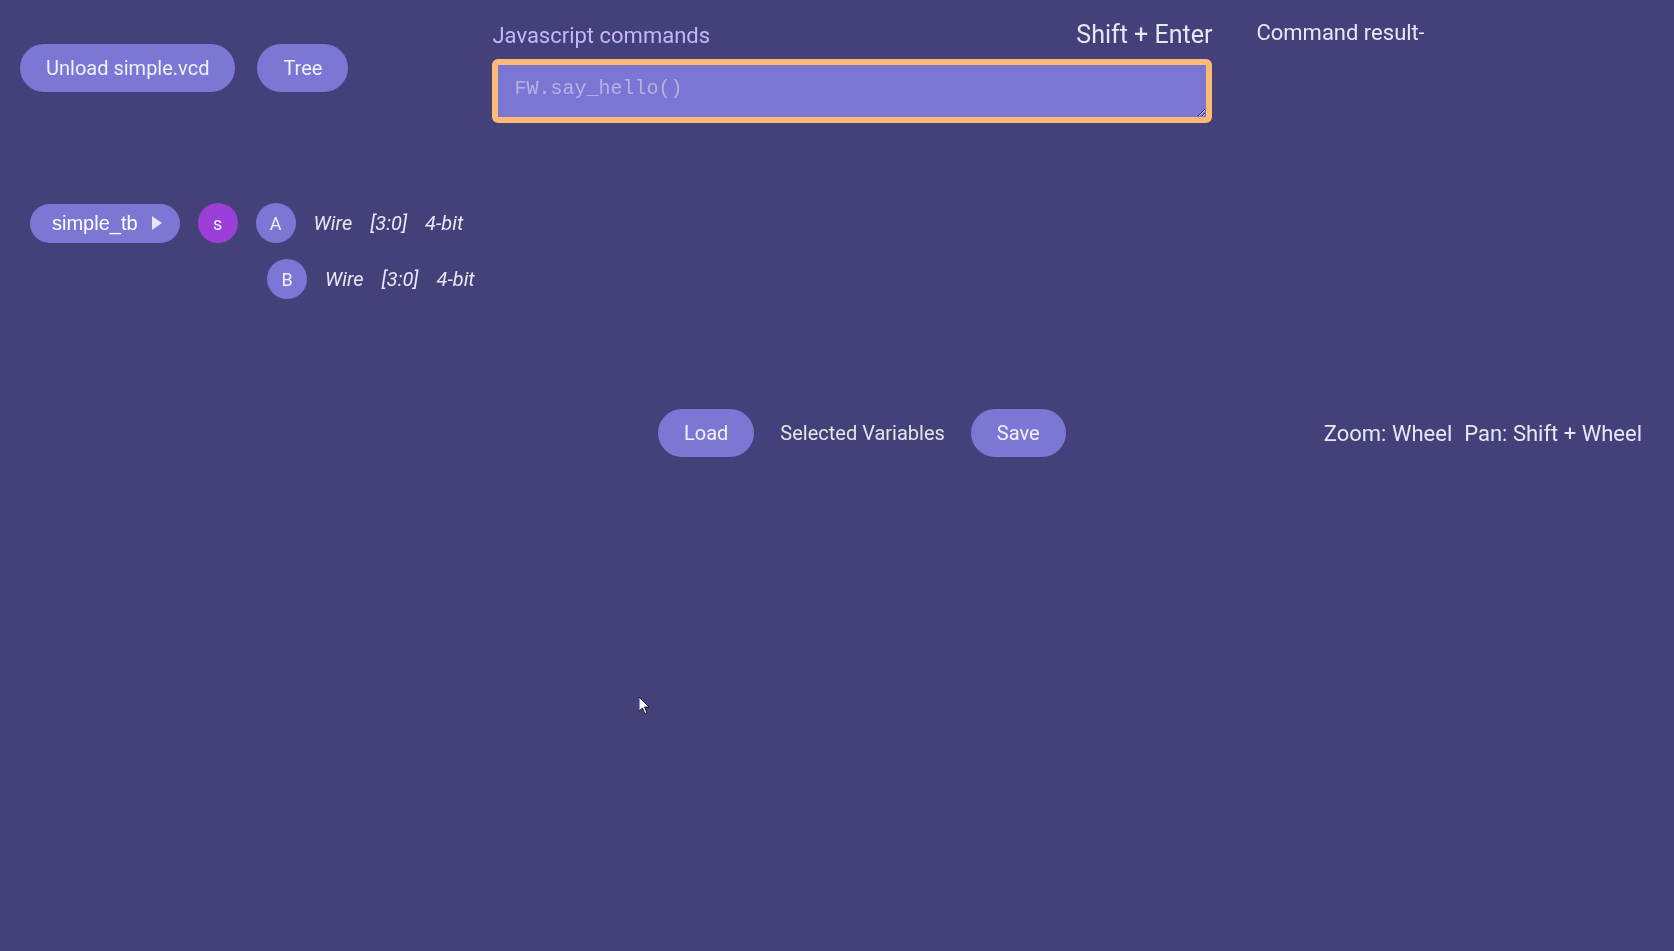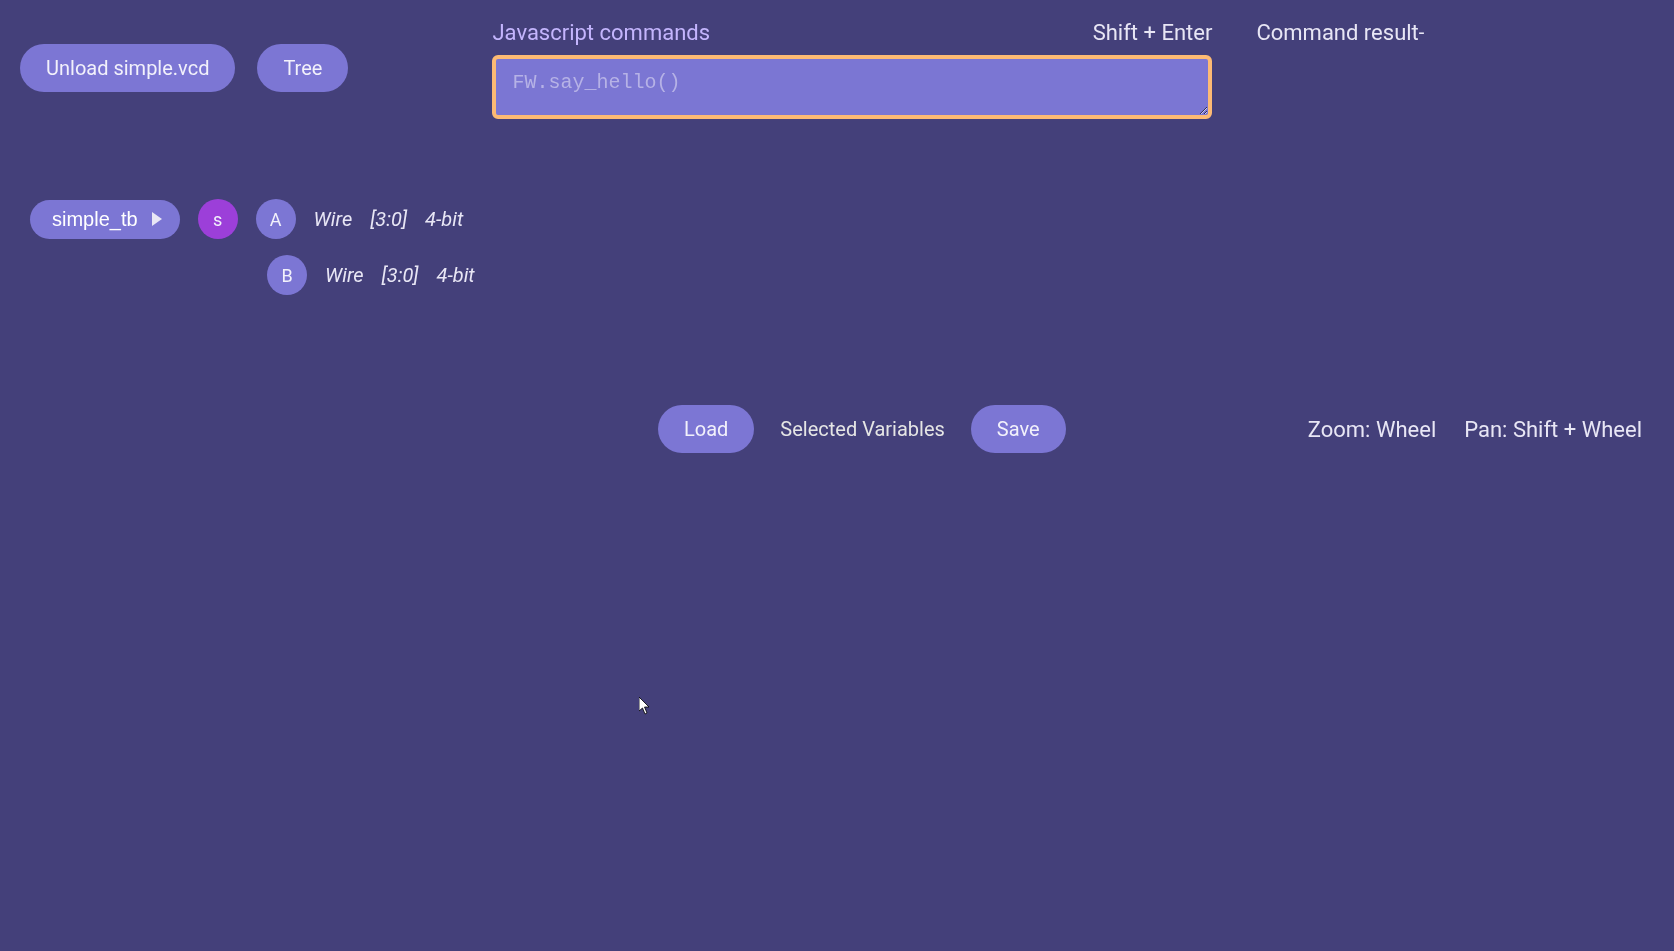--- a/index.html
+++ b/index.html
@@ -48,26 +48,26 @@
       display: flex;
       justify-content: space-between;
       align-items: baseline;
       margin-bottom: 10px;
     }
     .command-label {
       font-size: 22px;
       color: #c4b5fd;
     }
     .shortcut-label {
-      font-size: 22px;
+      font-size: 25px;
       color: #e8e6f5;
     }
     .command-textarea {
       background-color: #7b76d3;
-      border: 4px solid #fdba74;
+      border: 6px solid #fdba74;
       border-radius: 6px;
       color: #c9c6ee;
       font-family: "Courier New", monospace;
       font-size: 20px;
       padding: 12px 16px;
       resize: both;
       width: 100%;
       height: 64px;
       outline: none;
     }
@@ -156,21 +156,21 @@
     .middle-spacer {
       width: 600px;
     }
     .middle-label {
       font-size: 20px;
       color: #e5e5e5;
     }
     .right-hints {
       margin-left: auto;
       display: flex;
-      gap: 28px;
+      gap: 12px;
     }
     .hint {
       font-size: 22px;
       color: #e8e6f5;
     }
     .cursor-arrow {
       position: absolute;
       left: 639px;
       top: 697px;
       pointer-events: none;

